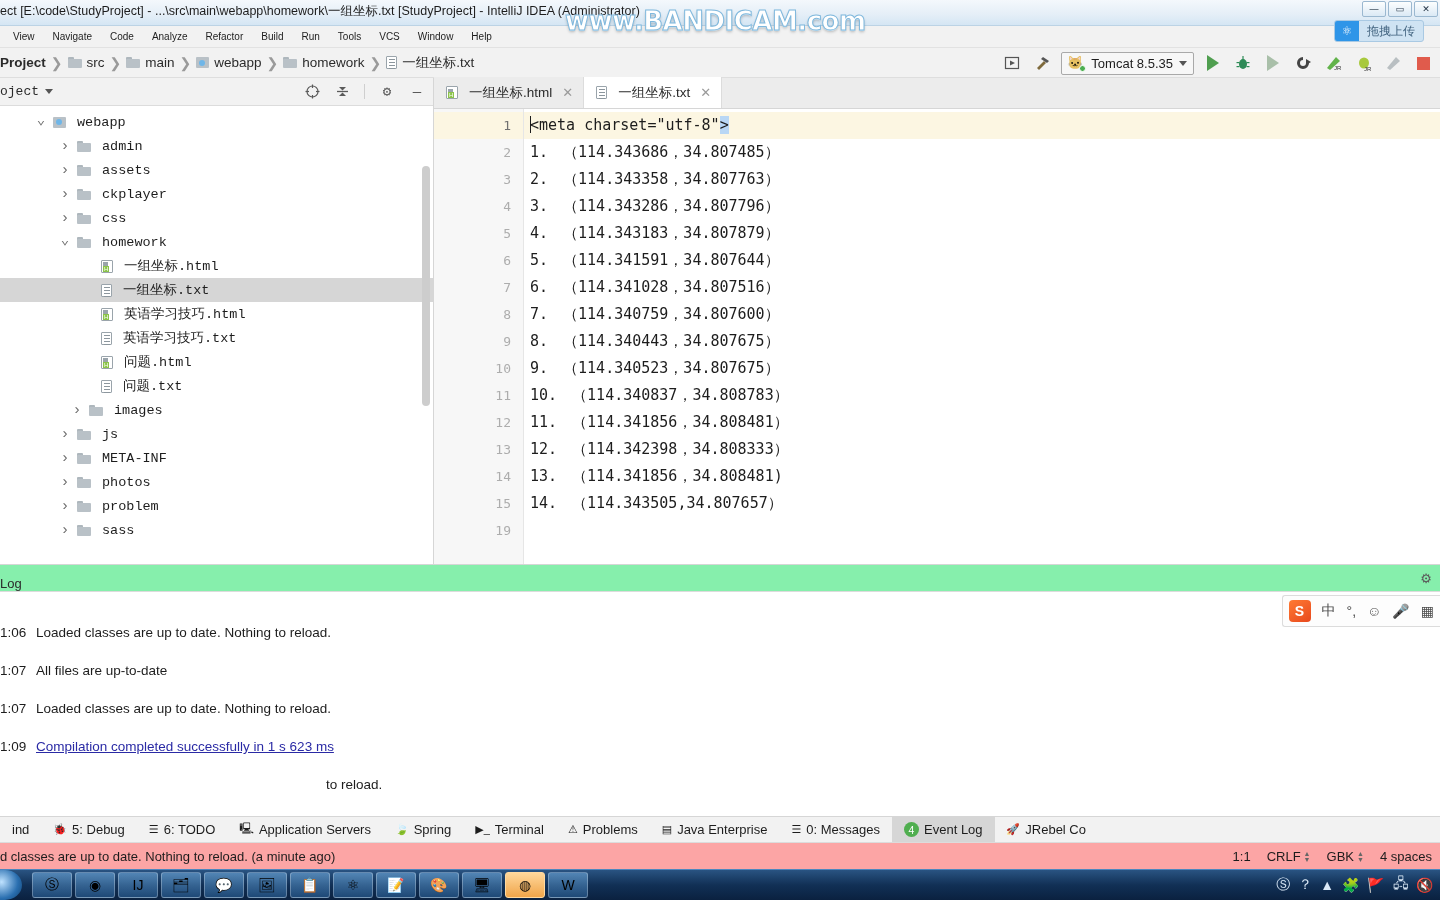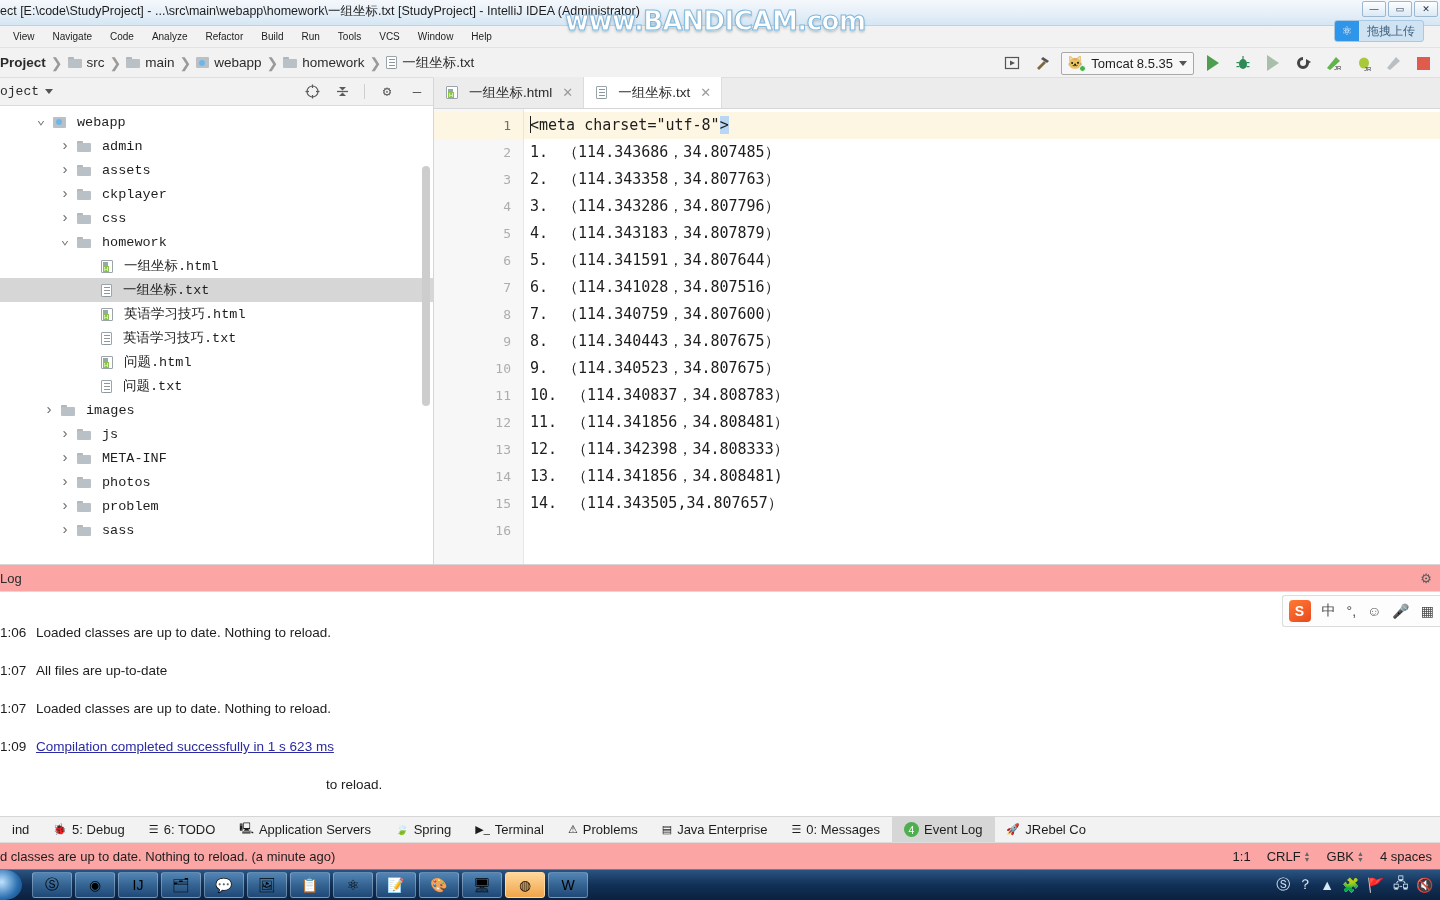--- a/index.html
+++ b/index.html
@@ -162,21 +162,21 @@
     flex:1; padding-top:3px; position:relative;
     font-family:"DejaVu Sans Mono", monospace; font-size:15px; color:#1d1d1d;
   }
   .cline { height:27px; line-height:27px; padding-left:6px; white-space:pre; }
   .cline.cur { background:#fcf6e2; }
   .caret { display:inline-block; width:1px; height:17px; background:#1d1d1d; vertical-align:-3px; margin-right:-1px;}
   .sel-hl { background:#b9d7f5; }
 
   
   .bottom-pane { height: 252px; background:#fff; border-top:1px solid #d6d6d6; display:flex; flex-direction:column; position:relative;}
-  .bp-header { height:27px; background:#fca5a5; display:flex; align-items:center; border-bottom:1px solid #dcdcdc; position:relative;}
+  .bp-header { height:27px; background:#86efac; display:flex; align-items:flex-end; border-bottom:1px solid #dcdcdc; position:relative;}
   .bp-title { font-size:13px; color:#2b2b2b; }
   .bp-gear { position:absolute; right:8px; top:6px; color:#5a5a5a; font-size:13px; }
   .log { flex:1; padding-top:10px; font-size:13.5px; color:#1d1d1d; position:relative;}
   .log-row { display:flex; height:38px; align-items:flex-end; }
   .log-time { width:36px; color:#1d1d1d; }
   .log-msg { margin-left:0px; }
   .log-msg.link { color:#2a2aa5; text-decoration:underline; }
 
   .ime-bar {
     position:absolute; right:0px; top:3px; height:32px; display:flex; align-items:center; gap:11px;
@@ -455,21 +455,21 @@
             <div class="node" style="padding-left: 82px;">
               <span class="arrow "></span>
               <span class="ic html-ic" style="margin-left: 5px;"></span>
               <span class="node-label">问题.html</span>
             </div>
             <div class="node" style="padding-left: 82px;">
               <span class="arrow "></span>
               <span class="ic txt-ic" style="margin-left: 5px;"></span>
               <span class="node-label">问题.txt</span>
             </div>
-            <div class="node" style="padding-left: 42px;">
+            <div class="node" style="padding-left: 70px;">
               <span class="arrow closed"></span>
               <span class="ic folder-ic" style="margin-left: 5px;"></span>
               <span class="node-label">images</span>
             </div>
             <div class="node" style="padding-left: 58px;">
               <span class="arrow closed"></span>
               <span class="ic folder-ic" style="margin-left: 5px;"></span>
               <span class="node-label">js</span>
             </div>
             <div class="node" style="padding-left: 58px;">
@@ -518,21 +518,21 @@
               <div class="gline">6</div>
               <div class="gline">7</div>
               <div class="gline">8</div>
               <div class="gline">9</div>
               <div class="gline">10</div>
               <div class="gline">11</div>
               <div class="gline">12</div>
               <div class="gline">13</div>
               <div class="gline">14</div>
               <div class="gline">15</div>
-              <div class="gline">16</div>
+              <div class="gline">19</div>
             </div>
           <div class="code" id="code">
               <div class="cline cur"><span class="caret"></span><span>&lt;meta charset="utf-8"</span><span class="sel-hl">&gt;</span></div>
               <div class="cline">1.　（114.343686，34.807485）</div>
               <div class="cline">2.　（114.343358，34.807763）</div>
               <div class="cline">3.　（114.343286，34.807796）</div>
               <div class="cline">4.　（114.343183，34.807879）</div>
               <div class="cline">5.　（114.341591，34.807644）</div>
               <div class="cline">6.　（114.341028，34.807516）</div>
               <div class="cline">7.　（114.340759，34.807600）</div>

